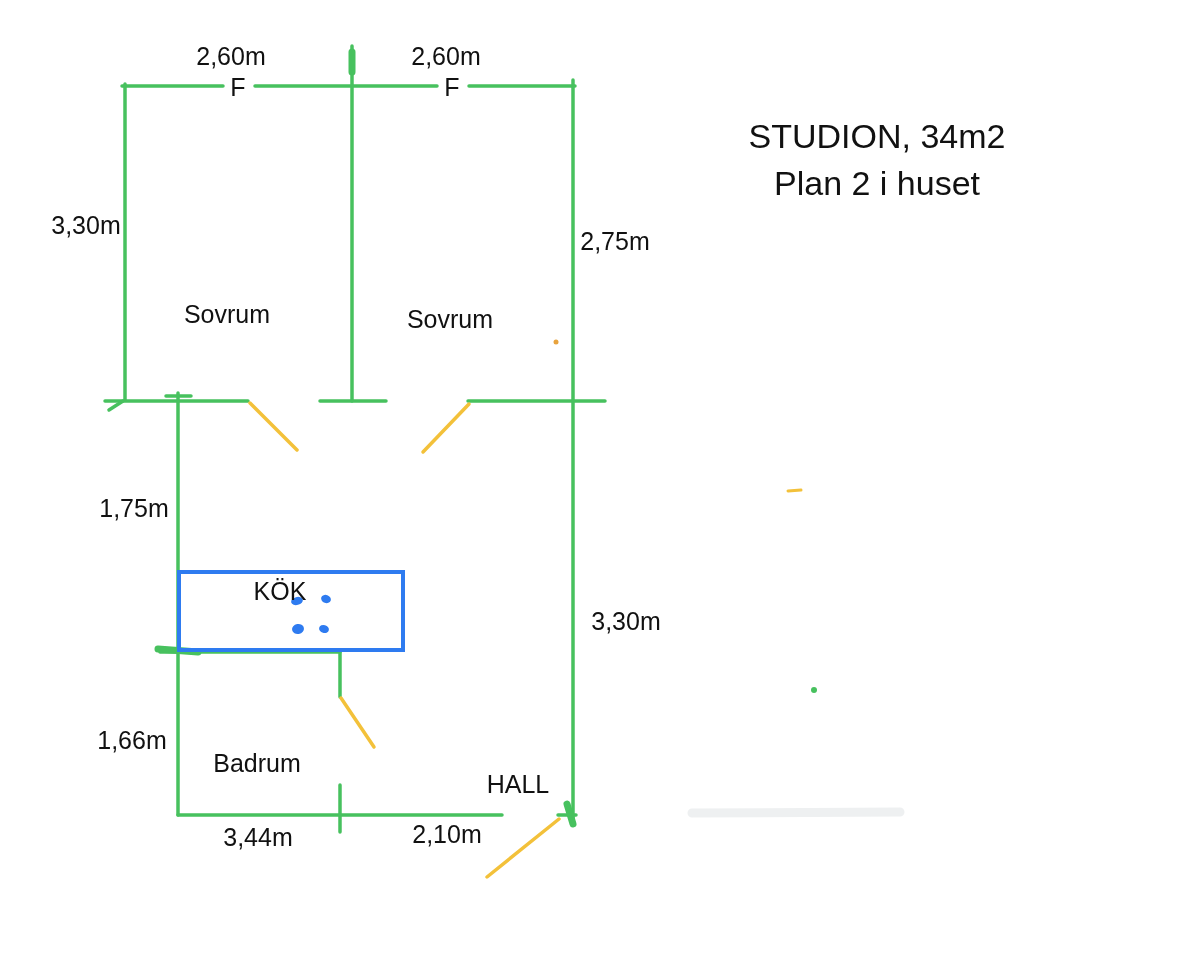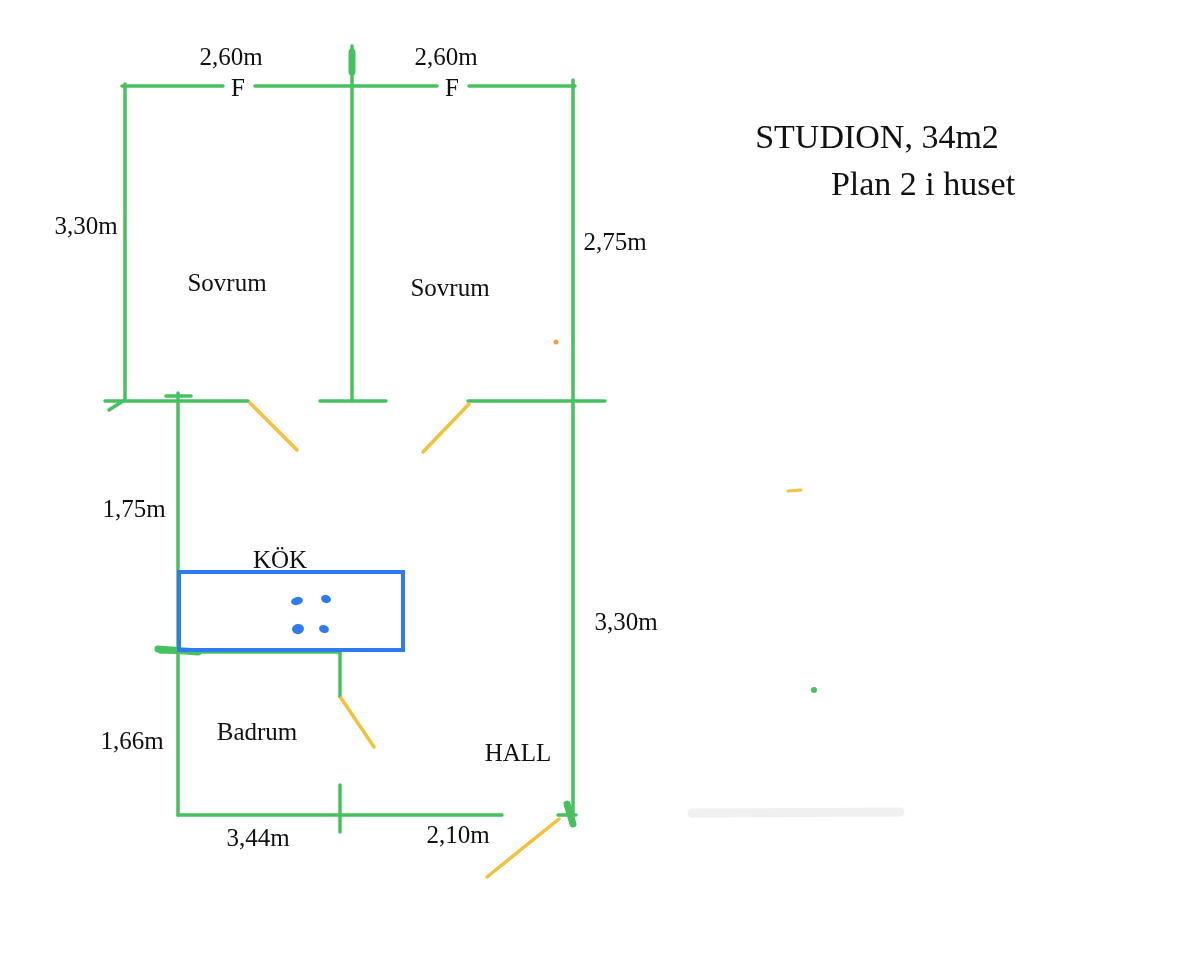--- a/index.html
+++ b/index.html
@@ -2,21 +2,21 @@
 <html style="--color-wall: #47c15e; --color-door: #f3c13a; --color-counter: #2e7bf0; --color-text: #111111; --color-dot_orange: #e8a33d;"><head>
 <meta charset="utf-8">
 <style>
   html, body { margin: 0; padding: 0; background: #ffffff; }
   #canvas {
     position: relative;
     width: 1200px;
     height: 955px;
     background: #ffffff;
     overflow: hidden;
-    font-family: Liberation Serif, serif;
+    font-family: Liberation Sans, sans-serif;
   }
   #drawing { position: absolute; left: 0; top: 0; }
 
   .walls line { stroke: var(--color-wall, #47c15e); stroke-width: 3.5; stroke-linecap: round; }
   .walls line.thick { stroke-width: 7; }
   .doors line { stroke: var(--color-door, #f3c13a); stroke-width: 3.5; stroke-linecap: round; }
   .counter rect { stroke: var(--color-counter, #2e7bf0); stroke-width: 4; fill: none; }
   .burners ellipse { fill: var(--color-counter, #2e7bf0); }
   .dot-orange { fill: var(--color-dot_orange, #e8a33d); }
   .dash-yellow { stroke: var(--color-door, #f3c13a); stroke-width: 3; stroke-linecap: round; }
@@ -24,21 +24,21 @@
   .smudge { stroke: #eef0f1; stroke-width: 9; stroke-linecap: round; }
 
   .label {
     position: absolute;
     transform: translate(-50%, -50%);
     color: var(--color-text, #111111);
     white-space: nowrap;
     line-height: 1.1;
   }
   .dim  { font-size: 25px; }
-  .room { font-size: 25px; }
+  .room { font-size: 25px; margin-top: 32px; }
   .title-line { font-size: 34px; text-align: right; }
 </style>
 </head>
 <body>
 
 <div id="canvas">
 
   <svg id="drawing" width="1200" height="955" viewBox="0 0 1200 955">
 
     <g class="walls">
@@ -102,24 +102,24 @@
   <div class="label dim" style="left:231px; top:57px;">2,60m</div>
   <div class="label dim" style="left:238px; top:88px;">F</div>
   <div class="label dim" style="left:446px; top:57px;">2,60m</div>
   <div class="label dim" style="left:452px; top:88px;">F</div>
   <div class="label dim" style="left:86px;  top:226px;">3,30m</div>
   <div class="label dim" style="left:615px; top:242px;">2,75m</div>
   <div class="label dim" style="left:134px; top:509px;">1,75m</div>
   <div class="label dim" style="left:626px; top:622px;">3,30m</div>
   <div class="label dim" style="left:132px; top:741px;">1,66m</div>
   <div class="label dim" style="left:258px; top:838px;">3,44m</div>
-  <div class="label dim" style="left:447px; top:835px;margin-left:11px;">2,10m</div>
+  <div class="label dim" style="left:447px; top:835px;">2,10m</div>
 
   <div class="label room" style="left:227px; top:283px;">Sovrum</div>
   <div class="label room" style="left:450px; top:288px;">Sovrum</div>
   <div class="label room" style="left:280px; top:560px;">KÖK</div>
   <div class="label room" style="left:257px; top:732px;">Badrum</div>
   <div class="label room" style="left:518px; top:753px;">HALL</div>
 
   <div class="label title-line" style="left:877px; top:137px;">STUDION, 34m2</div>
-  <div class="label title-line" style="left:877px; top:184px;margin-left:46px;">Plan 2 i huset</div>
+  <div class="label title-line" style="left:877px; top:184px;">Plan 2 i huset</div>
 
 </div>
 
 </body></html>

